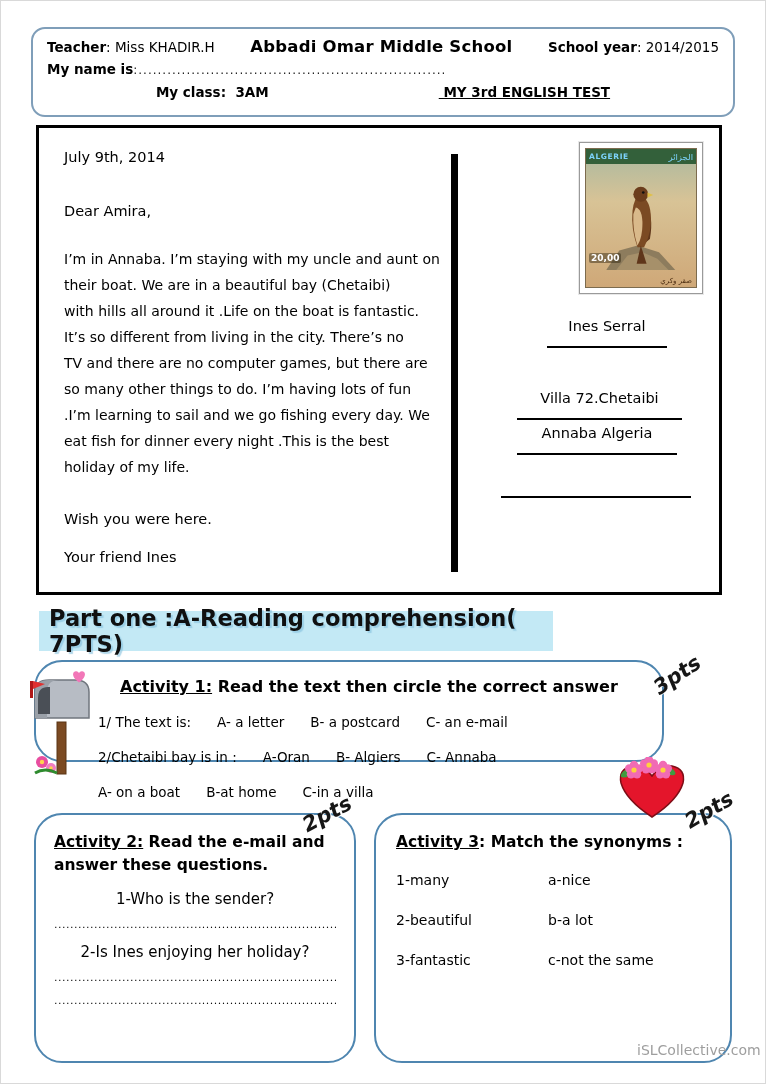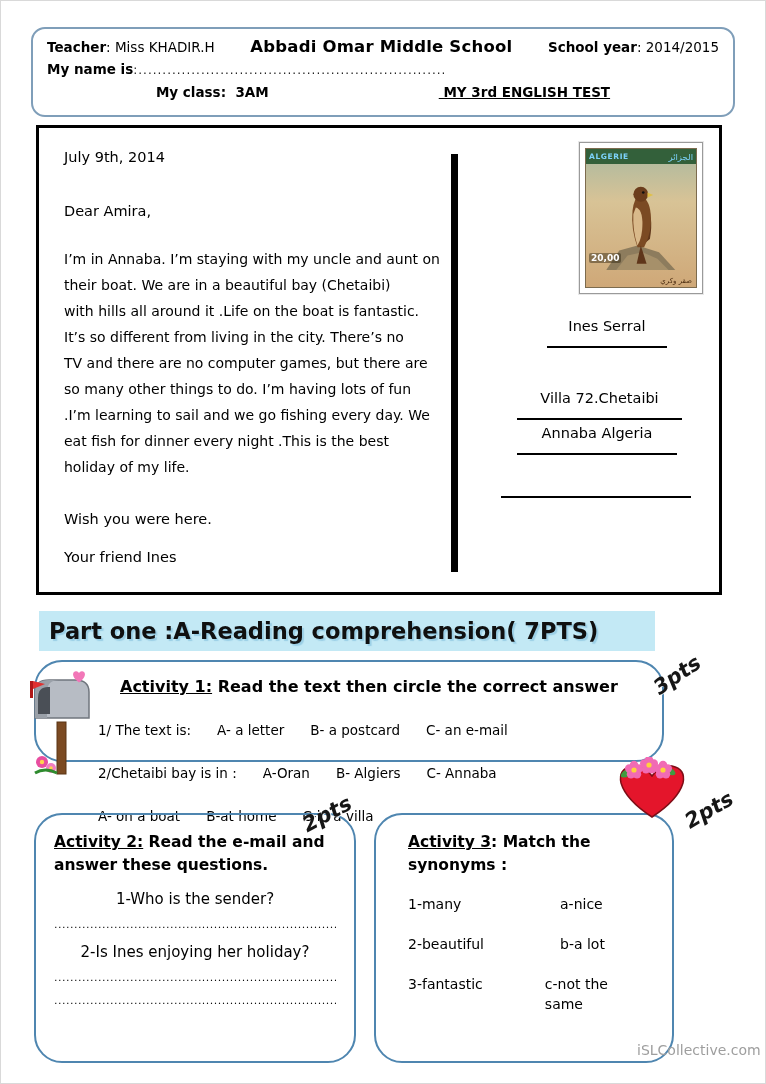--- a/index.html
+++ b/index.html
@@ -66,41 +66,41 @@
     position:absolute;border-bottom:2px solid #000;text-align:center;
     font-size:14.5px;padding-bottom:12px;
   }
   .addr1{left:508px;top:190px;width:120px;}
   .addr2{left:478px;top:262px;width:165px;}
   .addr3{left:478px;top:297px;width:160px;}
   .addr4{left:462px;top:338px;width:190px;height:18px;}
 
   
   .part-banner{
-    position:absolute;left:38px;top:610px;width:616px;height:40px;
+    position:absolute;left:38px;top:610px;width:514px;height:40px;
     background:#c3e9f5;display:flex;align-items:center;padding-left:10px;
     box-sizing:border-box;
   }
   .part-banner span{
     font-size:22.5px;font-weight:bold;color:#101010;
     text-shadow:2px 2px 1px rgba(128,190,220,.6);
   }
 
   
   .act-box{
     position:absolute;border:2px solid #4f86b0;border-radius:28px;
     box-sizing:border-box;background:#fff0;
   }
   .act1{left:33px;top:659px;width:630px;height:102px;}
   .act1-content{position:absolute;left:62px;top:14px;right:14px;}
   .act-title{font-size:16px;font-weight:bold;margin-left:22px;line-height:22px;}
-  .qrow{display:flex;gap:26px;margin-top:22px;font-size:13.5px;line-height:21px;white-space:nowrap;}
+  .qrow{display:flex;gap:26px;margin-top:14px;font-size:13.5px;line-height:21px;white-space:nowrap;}
 
   .act2{left:33px;top:812px;width:322px;height:250px;padding:16px 18px;}
-  .act3{left:373px;top:812px;width:300px;height:250px;padding:16px 32px;}
+  .act3{left:373px;top:812px;width:358px;height:250px;padding:16px 20px;}
   .act-title2{font-size:15.5px;font-weight:bold;line-height:1.5;}
   .a2q{font-size:15px;font-weight:normal;margin-top:12px;text-align:center;}
   .dotline{font-size:11px;letter-spacing:.5px;white-space:nowrap;overflow:hidden;margin-top:10px;color:#111;}
   .matchrow{display:flex;margin-top:20px;font-size:14px;line-height:20px;}
   .matchrow .ml{width:152px;}
   .matchrow:nth-of-type(2){margin-top:16px;}
 
   
   .pts{
     position:absolute;font-weight:bold;font-style:italic;font-size:21px;color:#161616;

